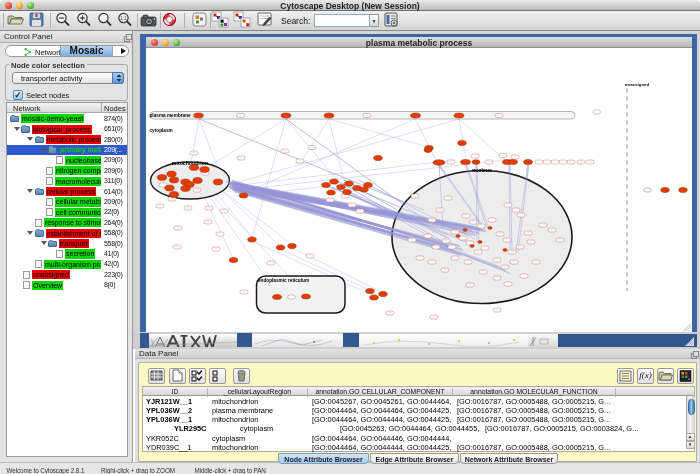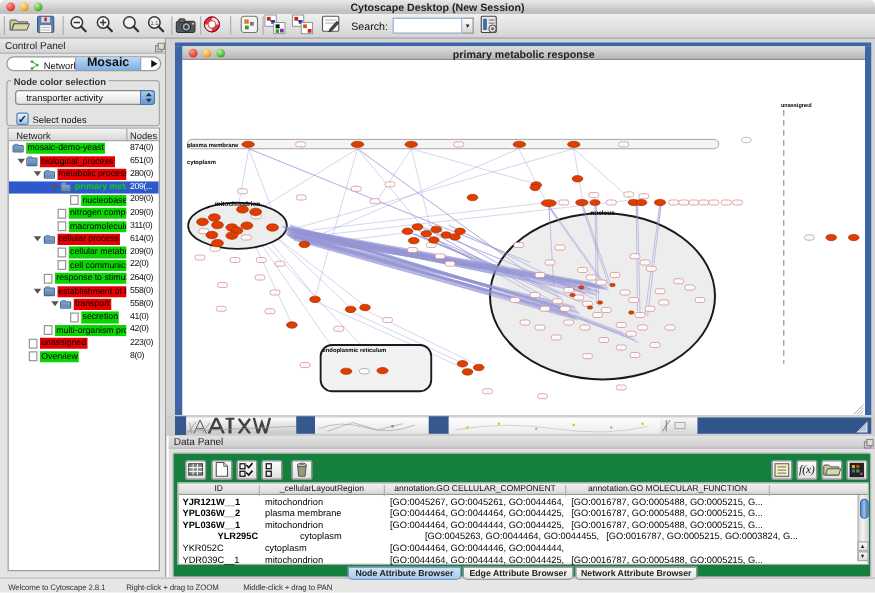--- a/index.html
+++ b/index.html
@@ -49,21 +49,21 @@
 #nw-left { position:absolute; left:0; top:3px; width:6px; height:295.5px; background:#3c64a6; }
 #nw-right { position:absolute; left:552px; top:3px; width:5px; height:295.5px; background:#3c64a6; }
 #nw-title { position:absolute; left:6px; top:3px; width:546px; height:11.5px; background:linear-gradient(#dedede,#b6b6b6); border-bottom:1px solid #8f8f8f; }
 #nw-title .tl { position:absolute; top:2px; width:7px; height:7px; border-radius:50%; }
 #nw-canvas { position:absolute; left:6px; top:14.5px; width:546px; height:284px; background:#fff; }
 
 #strip { position:absolute; left:0px; top:301px; width:567px; height:17px; }
 
 #dp { left:135px; top:349px; width:565px; height:113px; background:#e0e0e0; }
 #dp-head { position:absolute; left:0; top:0; width:565px; height:9.5px; background:linear-gradient(#e2e2e2,#cdcdcd); border-bottom:1px solid #b5b5b5; font-size:8px; color:#222; padding:0px 0 0 4px;}
-#dp-inner { position:absolute; left:3px; top:12.5px; width:559px; height:100px; background:#15803d; border:1px solid #b0b0b0; border-radius:2px; }
+#dp-inner { position:absolute; left:3px; top:12.5px; width:559px; height:100px; background:#fef9c3; border:1px solid #b0b0b0; border-radius:2px; }
 .dbtn { position:absolute; top:5px; width:17px; height:16px; background:linear-gradient(#fcfcfc,#e0e0e0); border:1px solid #9a9a9a; border-radius:2px; }
 #dtable { position:absolute; left:3px; top:23.5px; width:553px; height:65.5px; background:#fff; border:1px solid #aaa; }
 #dt-head { position:absolute; left:0; top:0; width:551px; height:8.5px; background:linear-gradient(#f2f2f2,#d8d8d8); border-bottom:1px solid #999; font-size:6.8px; color:#111; }
 .dth { position:absolute; top:0.5px; text-align:center; border-right:1px solid #b5b5b5; height:9px;}
 .drow { position:absolute; font-size:7.4px; color:#000; white-space:nowrap; height:9px; }
 .dcell { position:absolute; top:0; overflow:hidden; }
 #dscroll { position:absolute; left:543px; top:8.5px; width:9px; height:53px; background:linear-gradient(90deg,#d8d8d8,#f5f5f5 40%,#cfcfcf); border-left:1px solid #aaa; }
 #dthumb { position:absolute; left:0.5px; top:3px; width:7px; height:16px; border-radius:3.5px; background:linear-gradient(90deg,#4a84c8,#9fc4ea 45%,#3c74b8); border:0.5px solid #3a6a9e;}
 .sarr { position:absolute; width:9px; height:7.5px; background:linear-gradient(#fafafa,#dcdcdc); border:1px solid #aaa; font-size:4.5px; text-align:center; line-height:6.5px; color:#222;}
 .dtab { position:absolute; z-index:5; top:90.5px; height:11px; background:linear-gradient(#fdfdfd,#e3e3e3); border:1px solid #9a9a9a; font-size:7px; font-weight:bold; color:#222; text-align:center; border-radius:0 0 4px 4px; padding-top:1.5px;}
@@ -346,21 +346,21 @@
       </svg>
     </div>
   <div id="nw">
     <div id="nw-top"></div>
       <div id="nw-left"></div>
       <div id="nw-right"></div>
     <div id="nw-title">
       <div class="tl" style="left:4.5px;  background:radial-gradient(circle at 35% 30%, #ff9a8a, #e2463c 60%, #9c1b10);"></div>
       <div class="tl" style="left:15.7px; background:radial-gradient(circle at 35% 30%, #ffe9a0, #f0a830 60%, #ad6d00);"></div>
       <div class="tl" style="left:26.9px; background:radial-gradient(circle at 35% 30%, #c0f0a0, #57b63e 60%, #1f7000);"></div>
-      <div style="position:absolute;left:0;top:1.5px;width:546px;text-align:center;font-size:8.5px;font-weight:bold;color:#222;">primary metabolic response</div>
+      <div style="position:absolute;left:0;top:1.5px;width:546px;text-align:center;font-size:8.5px;font-weight:bold;color:#222;">plasma metabolic process</div>
     </div>
     <div id="nw-canvas">
       <svg id="net" width="546" height="284" viewBox="146 48 546 284">
           <rect x="146" y="48" width="546" height="284" fill="#ffffff"></rect>
           <line x1="226" y1="182" x2="474" y2="227" stroke="#a2a2dd" stroke-width="0.6" stroke-opacity="0.6"></line>
           <line x1="227" y1="182" x2="475" y2="228" stroke="#a2a2dd" stroke-width="0.6" stroke-opacity="0.6"></line>
           <line x1="226" y1="181" x2="473" y2="226" stroke="#a2a2dd" stroke-width="0.6" stroke-opacity="0.6"></line>
           <line x1="228" y1="184" x2="477" y2="228" stroke="#a2a2dd" stroke-width="0.6" stroke-opacity="0.6"></line>
           <line x1="229" y1="184" x2="478" y2="229" stroke="#a2a2dd" stroke-width="0.6" stroke-opacity="0.6"></line>
           <line x1="228" y1="183" x2="476" y2="227" stroke="#a2a2dd" stroke-width="0.6" stroke-opacity="0.6"></line>

